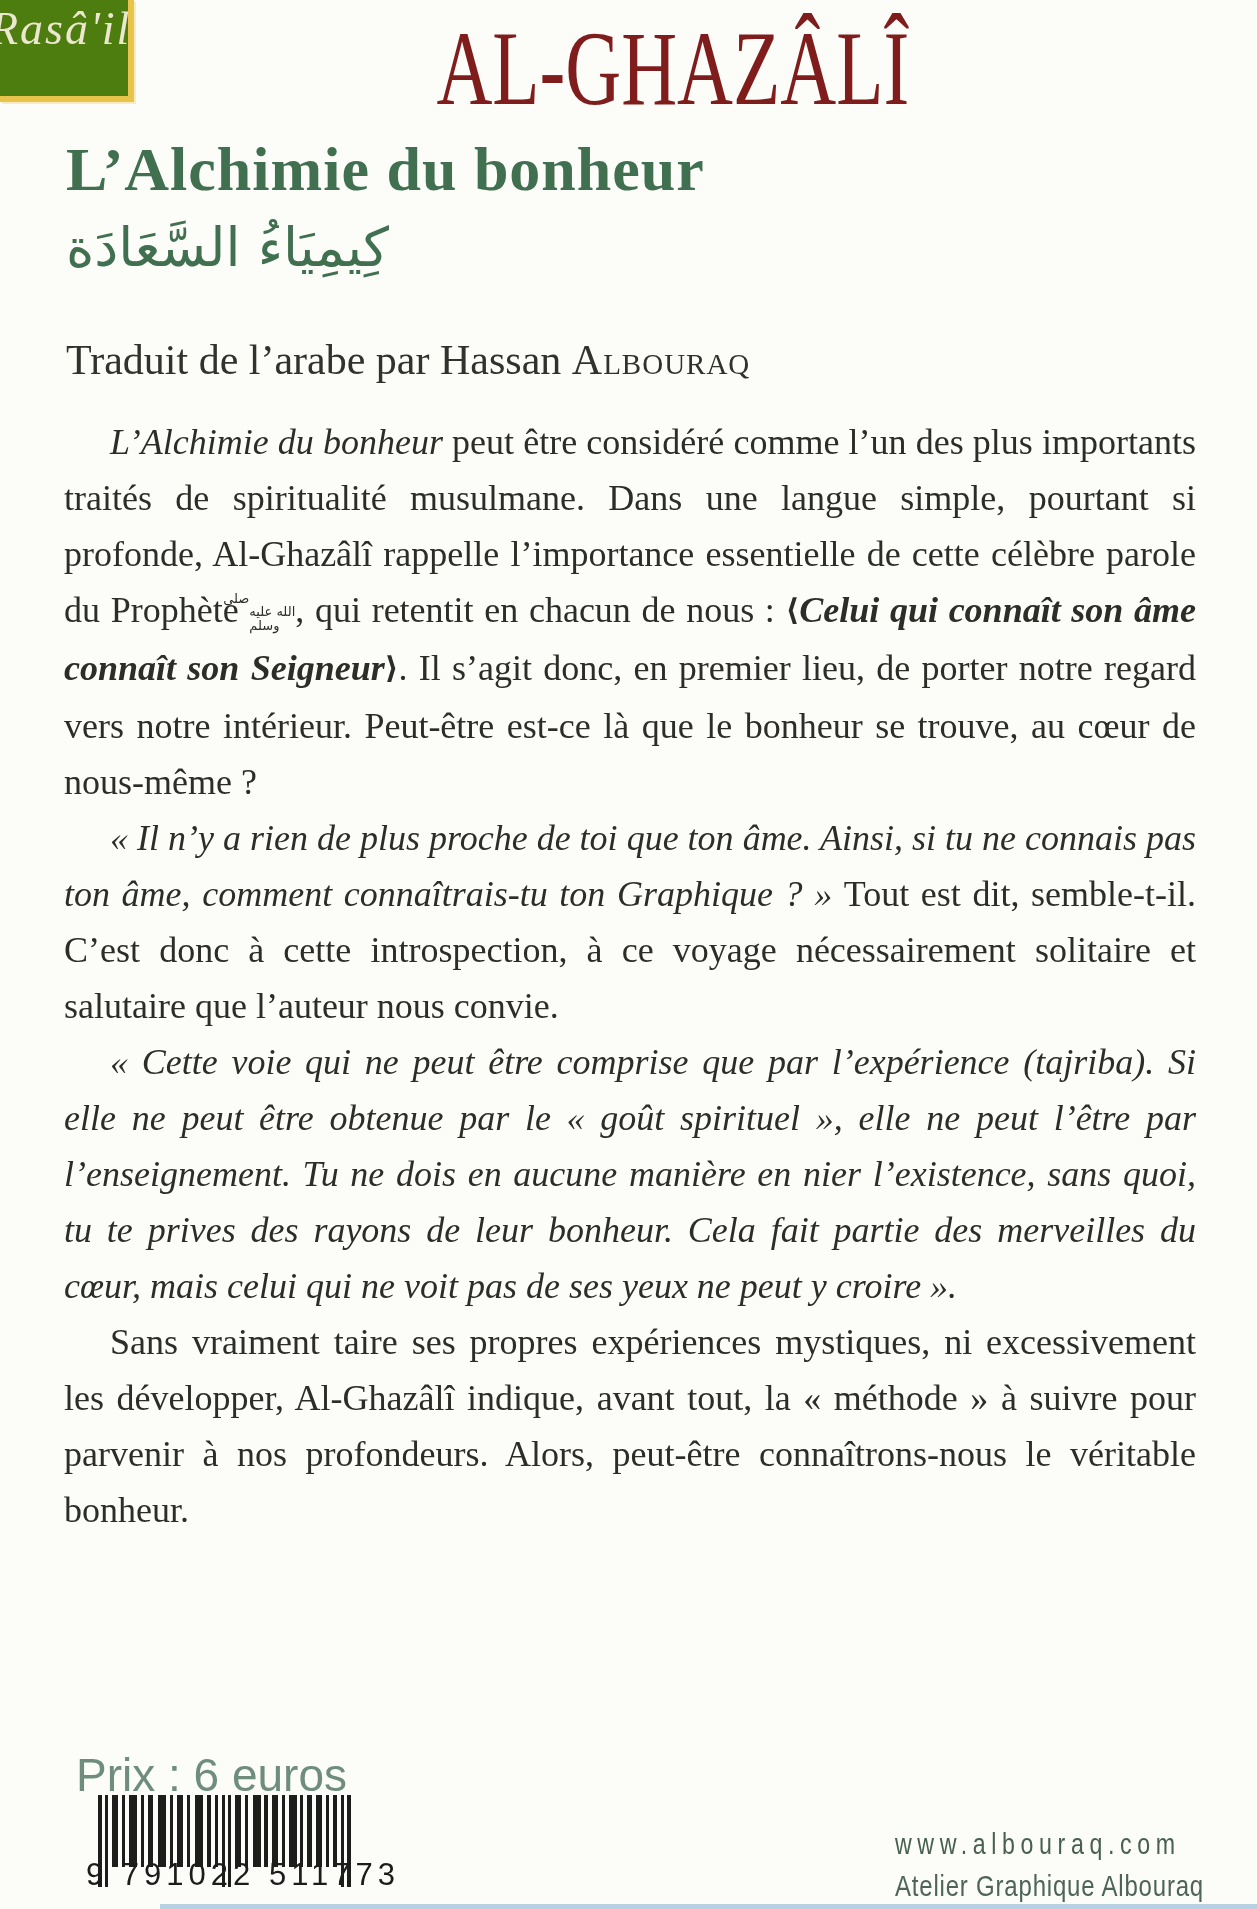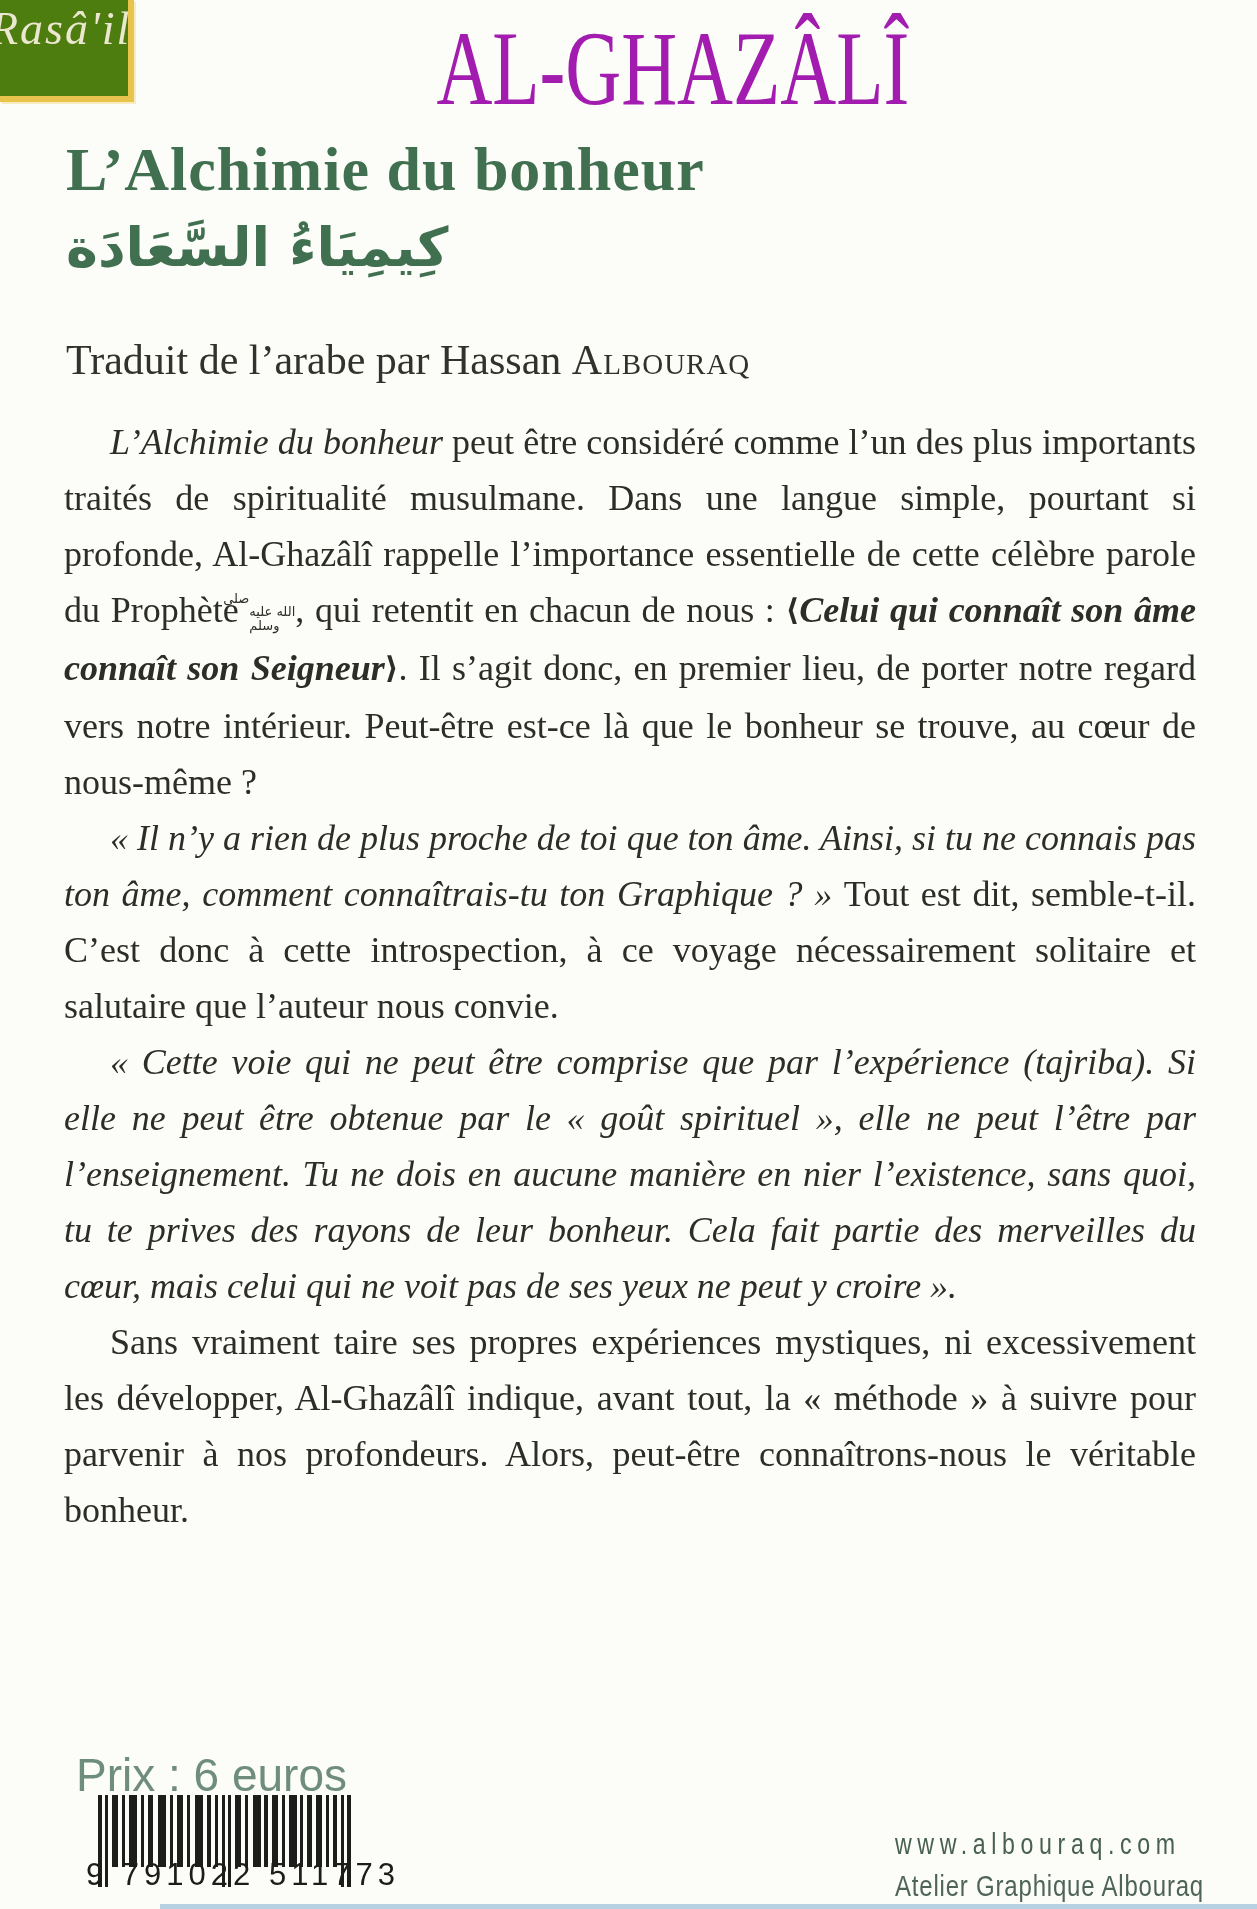--- a/index.html
+++ b/index.html
@@ -32,38 +32,38 @@
   }
 
   
   .author {
     position: absolute; top: 16px; left: 0;
     width: 100%; padding-left: 88px;
     box-sizing: border-box;
     text-align: center;
     font-size: 106px; line-height: 1;
     font-weight: 400;
-    color: #a21caf;
+    color: #7f1d1d;
     white-space: nowrap;
   }
   .author .squeeze { display: inline-block; transform: scaleX(0.73); transform-origin: center; }
 
   .title-block { position: absolute; left: 66px; top: 138px; }
   .title-fr {
     font-size: 62px; line-height: 1;
     font-weight: 700;
     color: #40704f;
     letter-spacing: 1px;
     white-space: nowrap;
   }
   .title-ar {
     margin-top: 14px;
     font-family: "DejaVu Sans", sans-serif;
     font-size: 54px; line-height: 1.25;
-    font-weight: 700;
+    font-weight: 400;
     color: #40704f;
     direction: rtl;
     text-align: left;
     white-space: nowrap;
   }
 
   .credit {
     position: absolute; left: 66px; top: 336px;
     font-size: 42px;
     color: #32322c;

